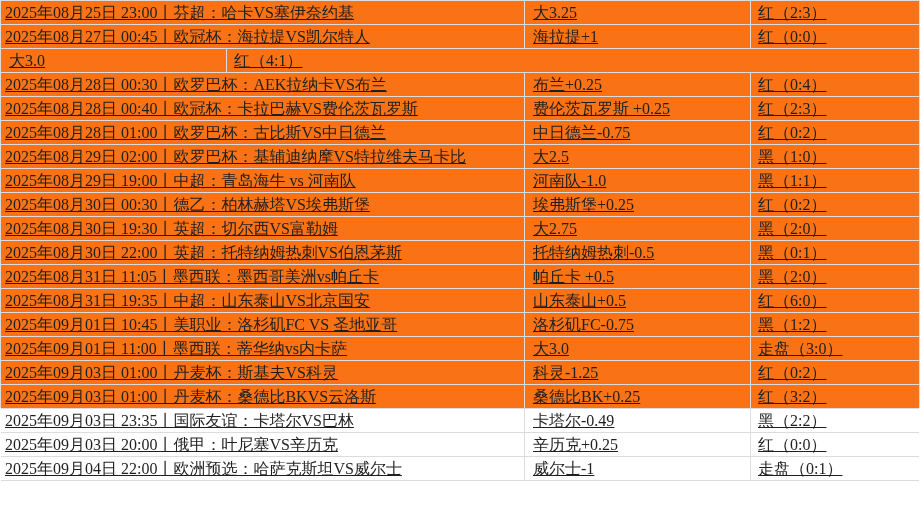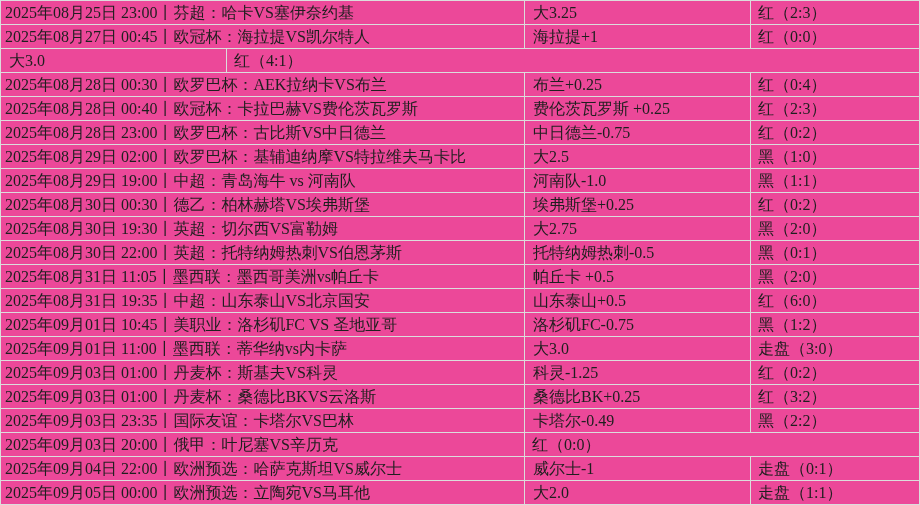--- a/index.html
+++ b/index.html
@@ -9,26 +9,27 @@
   }
   body {
     width: 920px;
     height: 505px;
     overflow: hidden;
     font-family: "Liberation Serif", "DejaVu Serif", serif;
     color: #1f1f1f;
   }
   .bet-table {
     width: 920px;
-    height: 505px;
+    height: 408px;
     box-sizing: border-box;
     border-top: 1px solid #dcdcdc;
     border-left: 1px solid #dcdcdc;
     border-right: 1px solid #dcdcdc;
-    background: #ec4899;
+    background: #f97316;
+    text-decoration: underline;
   }
   .tr {
     display: flex;
     height: 24px;
     box-sizing: border-box;
     border-bottom: 1px solid #dcdcdc;
   }
   .td {
     box-sizing: border-box;
     font-size: 16px;
@@ -73,21 +74,21 @@
     <div class="td c1">2025年08月28日  00:30丨欧罗巴杯：AEK拉纳卡VS布兰</div>
     <div class="td c2">布兰+0.25</div>
     <div class="td c3">红（0:4）</div>
   </div>
   <div class="tr">
     <div class="td c1">2025年08月28日  00:40丨欧冠杯：卡拉巴赫VS费伦茨瓦罗斯</div>
     <div class="td c2">费伦茨瓦罗斯 +0.25</div>
     <div class="td c3">红（2:3）</div>
   </div>
   <div class="tr">
-    <div class="td c1">2025年08月28日  23:00丨欧罗巴杯：古比斯VS中日德兰</div>
+    <div class="td c1">2025年08月28日  01:00丨欧罗巴杯：古比斯VS中日德兰</div>
     <div class="td c2">中日德兰-0.75</div>
     <div class="td c3">红（0:2）</div>
   </div>
   <div class="tr">
     <div class="td c1">2025年08月29日  02:00丨欧罗巴杯：基辅迪纳摩VS特拉维夫马卡比</div>
     <div class="td c2">大2.5</div>
     <div class="td c3">黑（1:0）</div>
   </div>
   <div class="tr">
     <div class="td c1">2025年08月29日  19:00丨中超：青岛海牛 vs 河南队</div>
@@ -139,25 +140,21 @@
     <div class="td c2">桑德比BK+0.25</div>
     <div class="td c3">红（3:2）</div>
   </div>
   <div class="tr">
     <div class="td c1">2025年09月03日  23:35丨国际友谊：卡塔尔VS巴林</div>
     <div class="td c2">卡塔尔-0.49</div>
     <div class="td c3">黑（2:2）</div>
   </div>
   <div class="tr">
     <div class="td c1">2025年09月03日  20:00丨俄甲：叶尼塞VS辛历克</div>
+    <div class="td c2">辛历克+0.25</div>
     <div class="td c3">红（0:0）</div>
   </div>
   <div class="tr">
     <div class="td c1">2025年09月04日  22:00丨欧洲预选：哈萨克斯坦VS威尔士</div>
     <div class="td c2">威尔士-1</div>
     <div class="td c3">走盘（0:1）</div>
   </div>
-  <div class="tr">
-    <div class="td c1">2025年09月05日  00:00丨欧洲预选：立陶宛VS马耳他</div>
-    <div class="td c2">大2.0</div>
-    <div class="td c3">走盘（1:1）</div>
-  </div>
 </div>
 
 </body></html>

